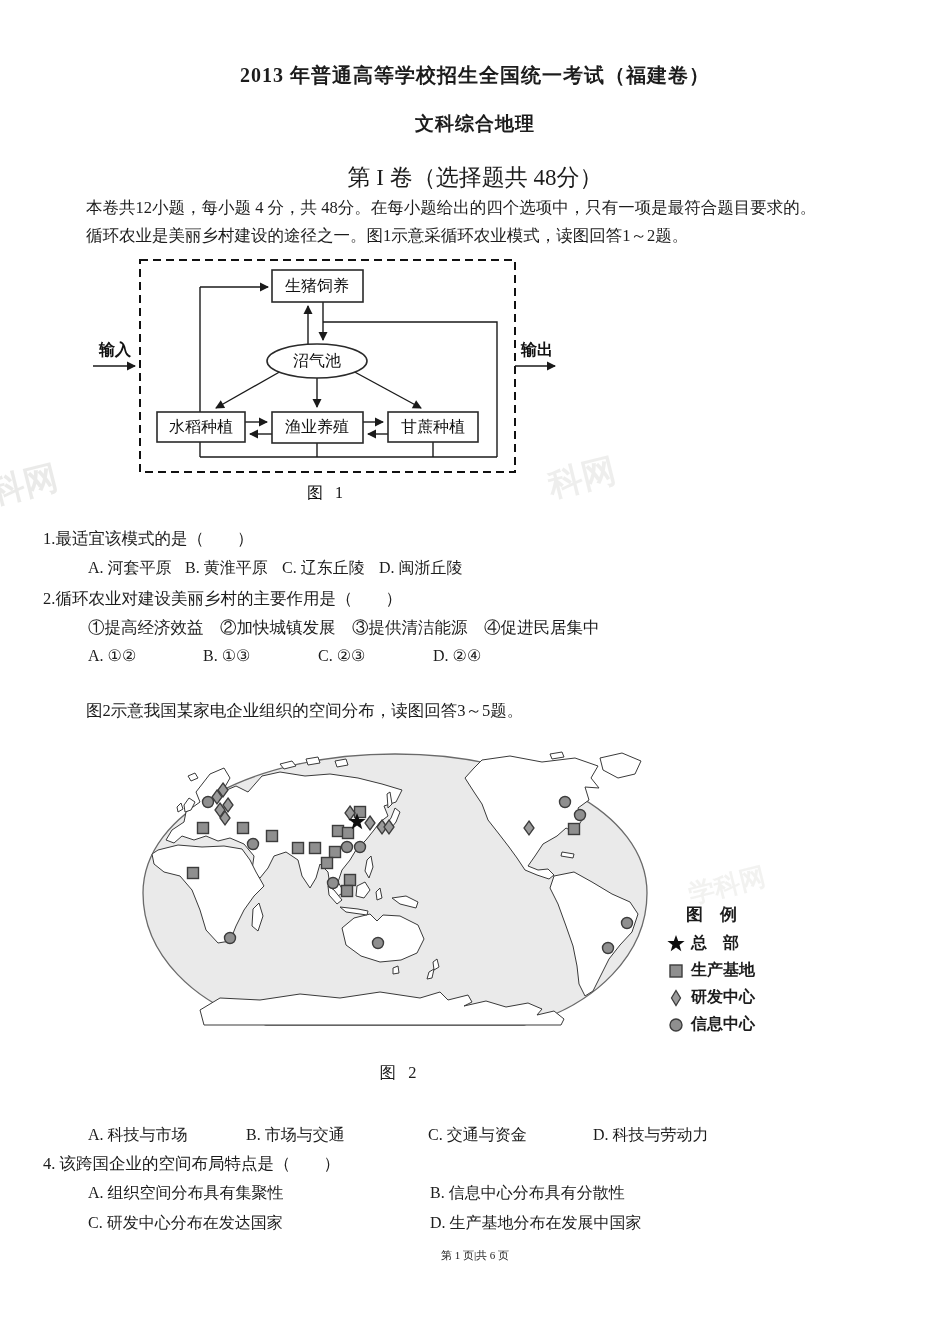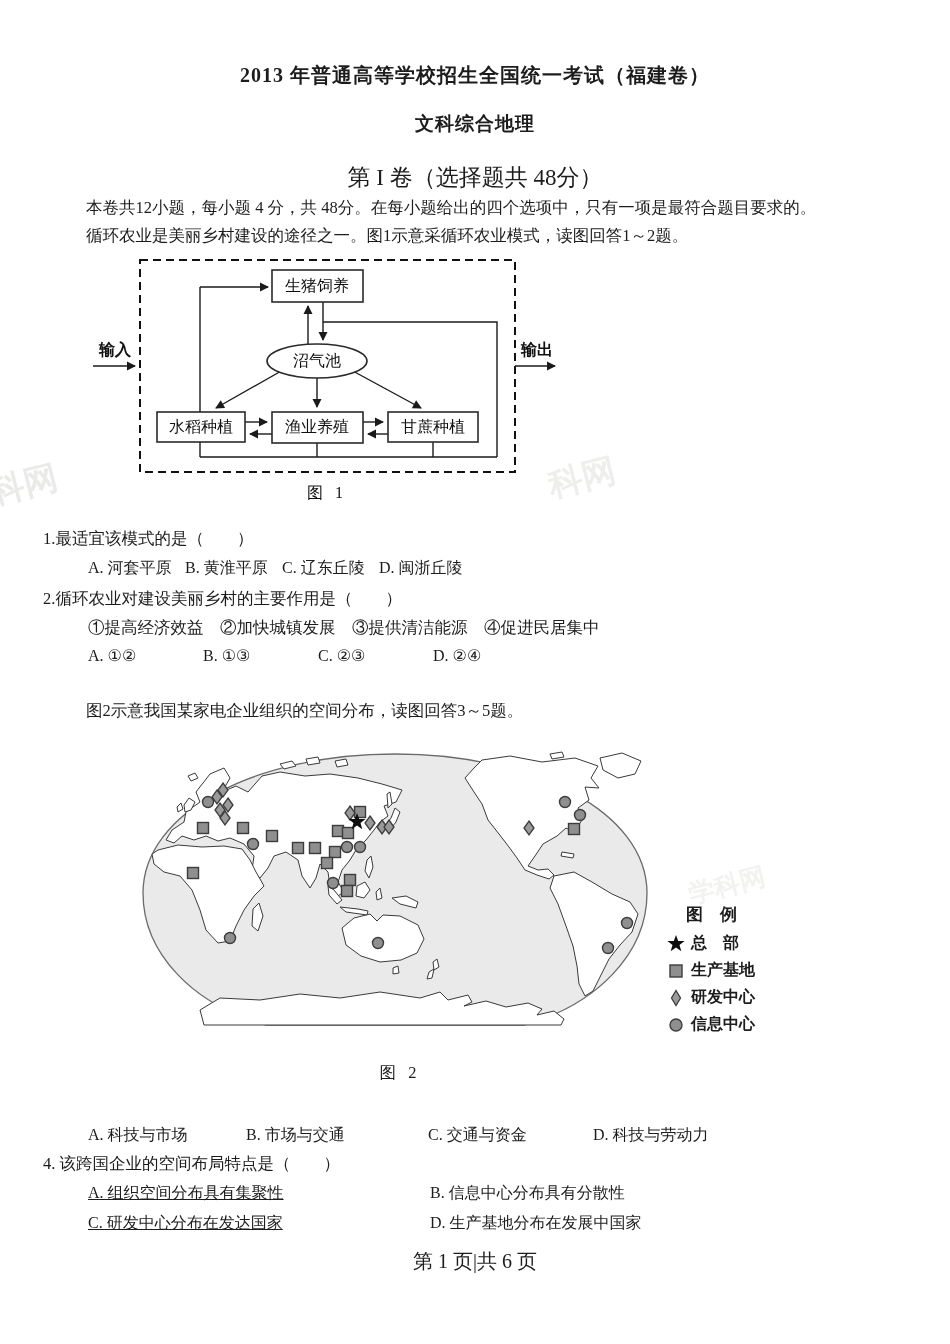--- a/index.html
+++ b/index.html
@@ -12,23 +12,23 @@
   .section{top:162px;font-size:23px;}
   .para{font-size:16.5px;line-height:22px;white-space:nowrap;}
   .qline{font-size:16.5px;white-space:nowrap;}
   .optrow{display:flex;font-size:16px;white-space:nowrap;}
   .optrow .opt{display:inline-block;}
   .q1opts .opt{min-width:97px;}
   .q2opts .opt{min-width:115px;}
   .q3opts .opt:nth-child(1){min-width:158px;}
   .q3opts .opt:nth-child(2){min-width:182px;}
   .q3opts .opt:nth-child(3){min-width:165px;}
-  .q4row .opt:nth-child(1){min-width:342px;text-decoration:underline;}
+  .q4row .opt:nth-child(1){min-width:342px;}
   .caption{font-size:16.5px;letter-spacing:4px;}
-  .footer{top:1248px;font-size:20px;}
+  .footer{top:1248px;font-size:11px;}
   
   .fig1-line{stroke:#1a1a1a;stroke-width:1.4;fill:none;}
   .fig1-box{fill:#ffffff;stroke:#2a2a2a;stroke-width:1.6;}
   .fig1-dash{fill:none;stroke:#111;stroke-width:2;stroke-dasharray:8 5;}
   .fig1-text{font-family:"Liberation Serif","DejaVu Serif",serif;font-size:16px;fill:#111;}
   .fig1-io{font-family:"Liberation Serif","DejaVu Serif",serif;font-size:16px;font-weight:bold;fill:#111;}
   
   .ocean{fill:#eaeaea;stroke:#6a6a6a;stroke-width:1.3;}
   .land{fill:#ffffff;stroke:#3a3a3a;stroke-width:1;stroke-linejoin:round;}
   .mk-square{fill:#8f8f8f;stroke:#3c3c3c;stroke-width:1.4;}

